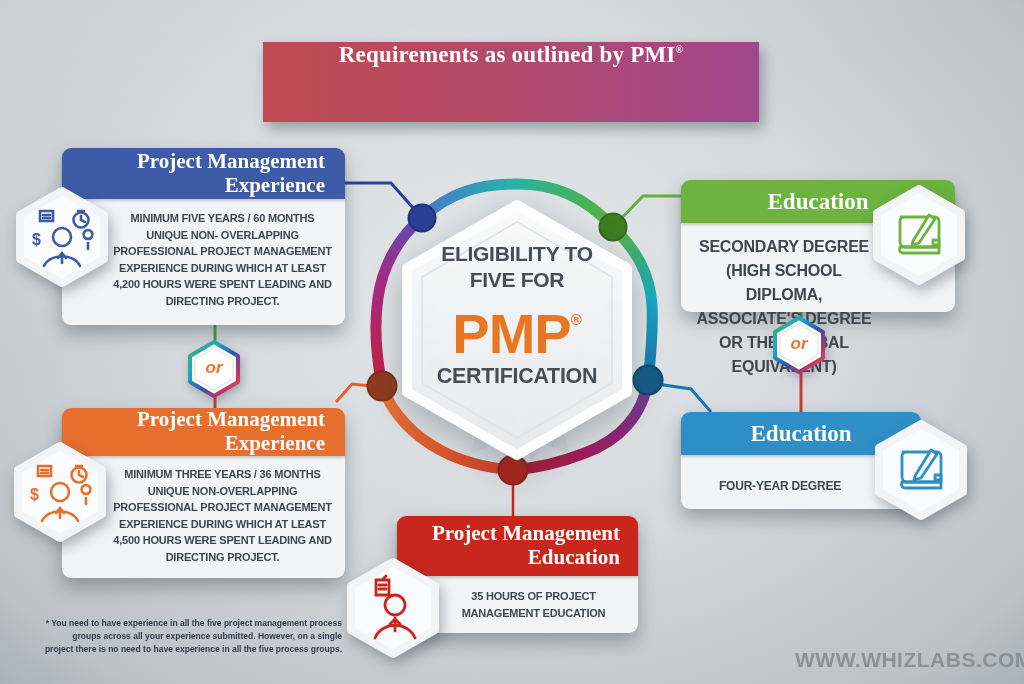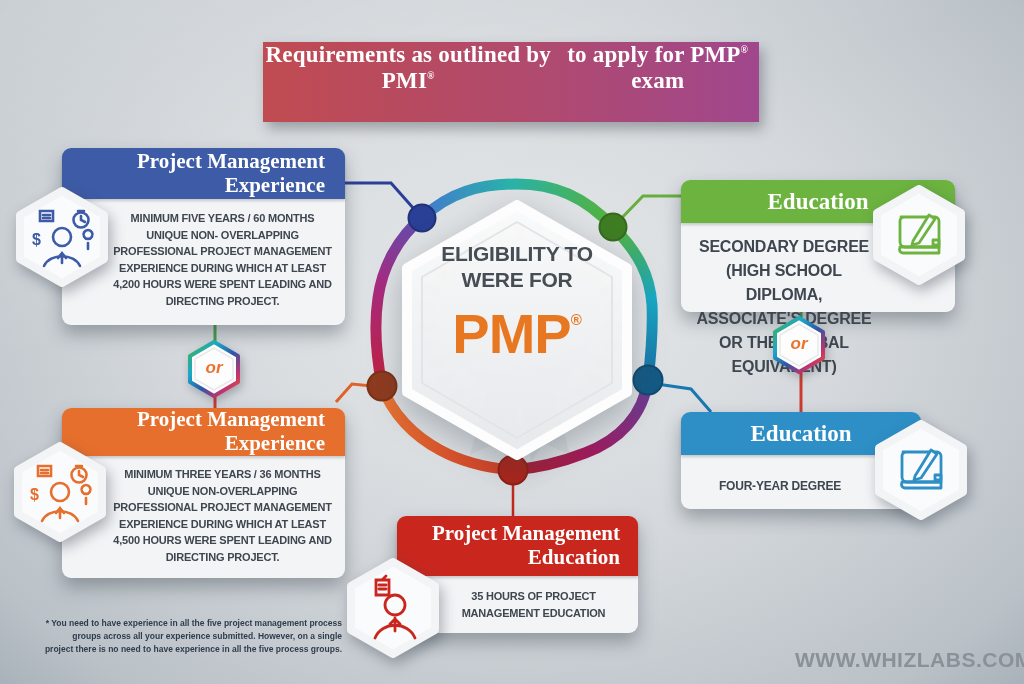--- a/index.html
+++ b/index.html
@@ -165,27 +165,27 @@
       <linearGradient id="hexGrad" x1="0" y1="0" x2="0" y2="1">
         <stop offset="0" stop-color="#ffffff"></stop>
           <stop offset="1" stop-color="#eceef0"></stop>
       </linearGradient>
     </defs>
     <polygon points="122,10 232,73 232,197 122,260 12,197 12,73" fill="url(#hexGrad)" fill-opacity=".92" stroke="#fdfdfe" stroke-width="10" stroke-linejoin="round"></polygon>
     <polygon points="122,27 217,82 217,188 122,243 27,188 27,82" fill="none" stroke="#e2e4e8" stroke-width="2" stroke-linejoin="round"></polygon>
   </svg>
   <div class="hex-text">
     <div class="t1">ELIGIBILITY TO</div>
-    <div class="t1">WERE FOR</div>
+    <div class="t1">FIVE FOR</div>
     <div class="pmp-line"><span>PMP</span><sup>®</sup></div>
+    <div class="t3">CERTIFICATION</div>
   </div>
 
   <div class="banner">
     <div class="bline"><span>Requirements as outlined by PMI</span><sup>®</sup></div>
-    <div class="bline"><span>to apply for PMP</span><sup>®</sup><span> exam</span></div>
   </div>
 
   <div class="card exp-top">
     <div class="card-header" style="background: rgb(61, 91, 166);">Project Management Experience</div>
     <div class="card-body">MINIMUM FIVE YEARS / 60 MONTHS UNIQUE NON- OVERLAPPING PROFESSIONAL PROJECT MANAGEMENT EXPERIENCE DURING WHICH AT LEAST 4,200 HOURS WERE SPENT LEADING AND DIRECTING PROJECT.</div>
   </div>
 
   <div class="card exp-bot">
     <div class="card-header" style="background: rgb(230, 111, 45);">Project Management Experience</div>
     <div class="card-body">MINIMUM THREE YEARS / 36 MONTHS UNIQUE NON-OVERLAPPING PROFESSIONAL PROJECT MANAGEMENT EXPERIENCE DURING WHICH AT LEAST 4,500 HOURS WERE SPENT LEADING AND DIRECTING PROJECT.</div>

